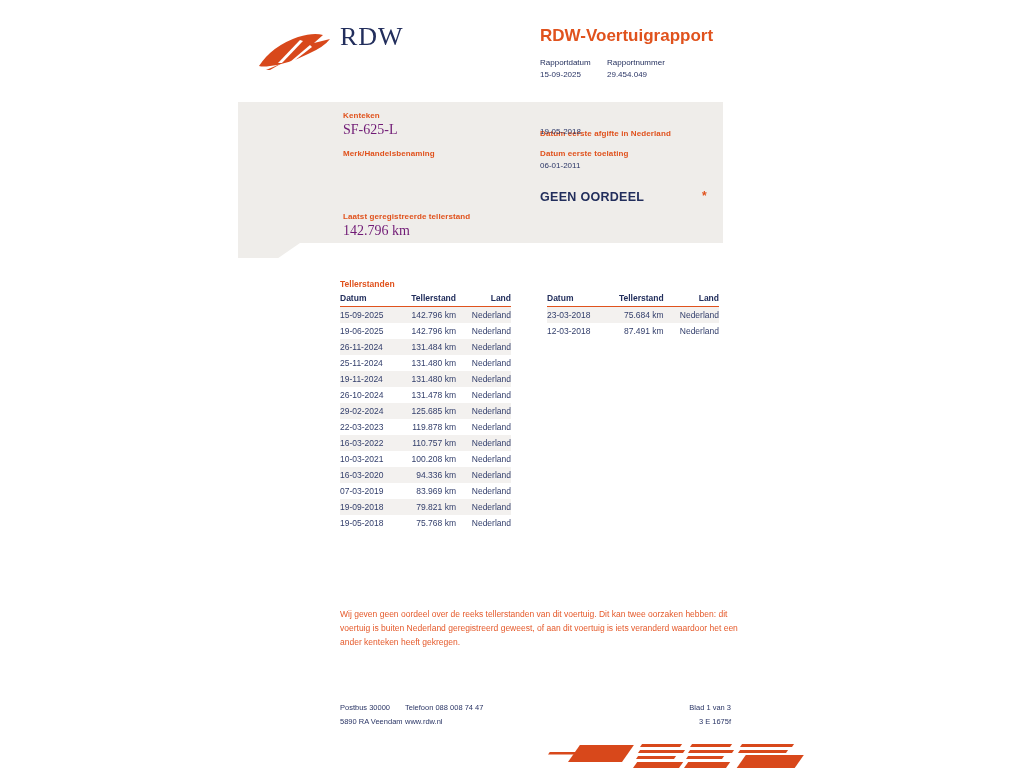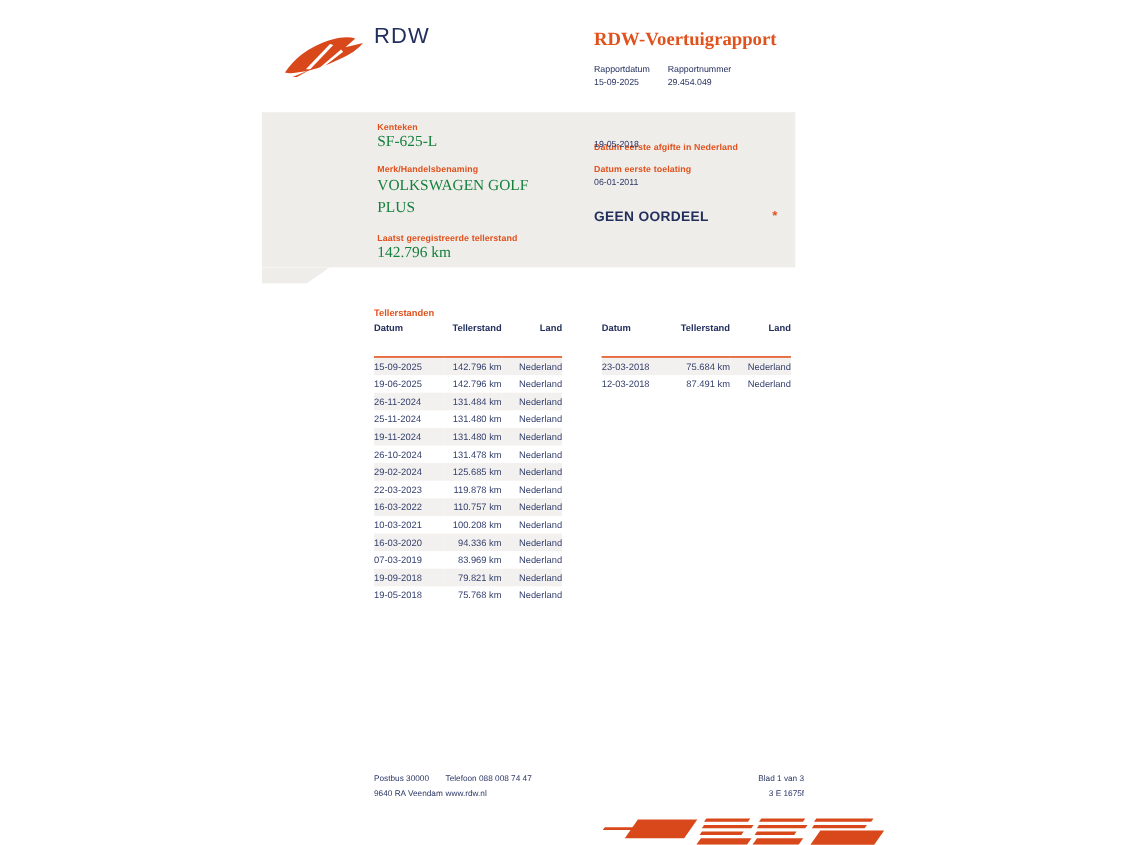--- a/index.html
+++ b/index.html
@@ -3,46 +3,46 @@
 <meta charset="utf-8">
 <style>
   * { margin:0; padding:0; box-sizing:border-box; }
   html,body { width:1024px; height:768px; background:#ffffff; overflow:hidden; }
   body { font-family:"Liberation Sans", sans-serif; color:#2B3666; position:relative; }
 
   .page { position:absolute; left:0; top:0; width:1024px; height:768px; }
 
   
   .logo-mark { position:absolute; left:256px; top:26px; width:80px; height:46px; }
-  .logo-text { position:absolute; left:340px; top:22px; font-family:Liberation Sans, sans-serif;
-               font-size:20px; letter-spacing:1px; color:#222E5C; }
-  .report-title { position:absolute; left:540px; top:26px; font-family:Liberation Serif, serif;
+  .logo-text { position:absolute; left:340px; top:22px; font-family:Liberation Serif, serif;
+               font-size:26px; letter-spacing:1px; color:#222E5C; }
+  .report-title { position:absolute; left:540px; top:26px; font-family:Liberation Sans, sans-serif;
                   font-weight:bold; font-size:17px; color:#E0521D; }
   .meta-label { position:absolute; font-size:8px; font-weight:normal; color:#222E5C; }
   .meta-value { position:absolute; font-size:8px; color:#2B3666; }
 
   
   .panel { position:absolute; left:238px; top:102px; width:485px; height:141px; background:#EFEDEA; }
   .panel-notch { position:absolute; left:238px; top:243px; width:62px; height:15px; background:#EFEDEA;
                  clip-path:polygon(0 0, 100% 0, 65% 100%, 0 100%); }
   .panel .lbl { position:absolute; font-size:8px; font-weight:bold; color:#E0521D; letter-spacing:.1px; }
-  .panel .big { position:absolute; font-family:"Liberation Serif", serif; font-size:14px; color:#15803d; }
+  .panel .big { position:absolute; font-family:"Liberation Serif", serif; font-size:14px; color:#701a75; }
   .panel .sm  { position:absolute; font-size:8px; color:#2B3666; }
   .oordeel    { position:absolute; left:302px; top:88px; font-size:12.5px; font-weight:bold;
                 color:#222E5C; letter-spacing:.3px; }
   .oordeel-star { position:absolute; left:464px; top:87px; font-size:12px; font-weight:bold; color:#E0521D; }
 
   
   .tables { position:absolute; left:340px; top:279px; width:380px; }
   .section-title { font-size:8.5px; font-weight:bold; color:#E0521D; }
   table.tbl { position:absolute; top:13px; border-collapse:collapse; table-layout:fixed; }
   .tbl-left  { left:0; width:171px; }
   .tbl-right { left:207px; width:172px; }
   .tbl th { font-size:8.5px; font-weight:bold; color:#222E5C; border-bottom:1.5px solid #E0521D;
-            padding:1px 0 21px 0; }
+            padding:1px 0 3px 0; }
   .tbl td { font-size:8.5px; color:#323E6B; padding:3px 0; }
   .tbl .c1 { width:64px; text-align:left; }
   .tbl .c2 { width:52px; text-align:right; }
   .tbl .c3 { width:55px; text-align:right; }
   .tbl tr.alt td { background:#F3F1EF; }
 
   
   .footnote { position:absolute; left:340px; top:603px; width:398px; }
   .footnote-heading { font-size:10.5px; font-weight:bold; color:#222E5C; letter-spacing:.2px; }
   .footnote-marker { font-size:9px; font-weight:bold; color:#E0521D; vertical-align:2px; margin-right:2px; }
@@ -70,21 +70,20 @@
   <h1 class="report-title">RDW-Voertuigrapport</h1>
   <span class="meta-label" style="left:540px; top:58px;">Rapportdatum</span>
   <span class="meta-label" style="left:607px; top:58px;">Rapportnummer</span>
   <span class="meta-value" style="left:540px; top:70px;">15-09-2025</span>
   <span class="meta-value" style="left:607px; top:70px;">29.454.049</span>
 
   <div class="panel">
     <span class="lbl" style="left:105px; top:9px;">Kenteken</span>
     <span class="big" style="left:105px; top:20px;">SF-625-L</span>
     <span class="lbl" style="left:105px; top:47px;">Merk/Handelsbenaming</span>
-    <span class="big" style="left:105px; top:58px; width:155px; line-height:20px;">VOLKSWAGEN GOLF PLUS</span>
     <span class="lbl" style="left:105px; top:110px;">Laatst geregistreerde tellerstand</span>
     <span class="big" style="left:105px; top:121px;">142.796 km</span>
 
     <span class="lbl" style="left:302px; top:27px;">Datum eerste afgifte in Nederland</span>
     <span class="sm" style="left:302px; top:25px;">19-05-2018</span>
     <span class="lbl" style="left:302px; top:47px;">Datum eerste toelating</span>
     <span class="sm" style="left:302px; top:59px;">06-01-2011</span>
     <span class="oordeel">GEEN OORDEEL</span>
     <span class="oordeel-star">*</span>
   </div>
@@ -208,24 +207,25 @@
           <tr>
             <td class="c1">12-03-2018</td>
             <td class="c2">87.491 km</td>
             <td class="c3">Nederland</td>
           </tr>
         </tbody>
     </table>
   </div>
 
   <div class="footnote">
+    <div class="footnote-body">Wij geven geen oordeel over de reeks tellerstanden van dit voertuig. Dit kan twee oorzaken hebben: dit voertuig is buiten Nederland geregistreerd geweest, of aan dit voertuig is iets veranderd waardoor het een ander kenteken heeft gekregen.</div>
   </div>
 
   <span class="footer-text" style="left:340px; top:703px;">Postbus 30000</span>
-  <span class="footer-text" style="left:340px; top:717px;">9640 RA Veendam</span>
+  <span class="footer-text" style="left:340px; top:717px;">5890 RA Veendam</span>
   <span class="footer-text" style="left:405px; top:703px;">Telefoon 088 008 74 47</span>
   <span class="footer-text" style="left:405px; top:717px;">www.rdw.nl</span>
   <span class="footer-text" style="left:640px; top:703px; width:91px; text-align:right;">Blad 1 van 3</span>
   <span class="footer-text" style="left:640px; top:717px; width:91px; text-align:right;">3 E 1675f</span>
 
   <svg class="stripes" viewBox="0 0 260 28" aria-hidden="true">
     <g fill="#D8481B">
       <polygon points="1.75,11 61.75,11 60,13.5 0,13.5"></polygon>
       <polygon points="31.9,4 85.9,4 74,21 20,21"></polygon>
       <polygon points="94.1,3 134.1,3 132,6 92,6"></polygon>

